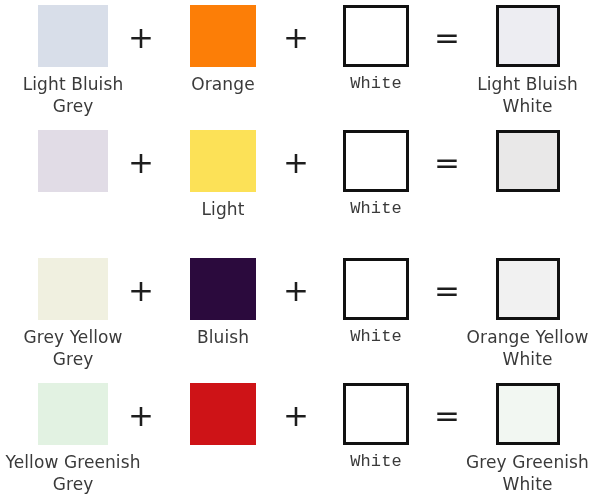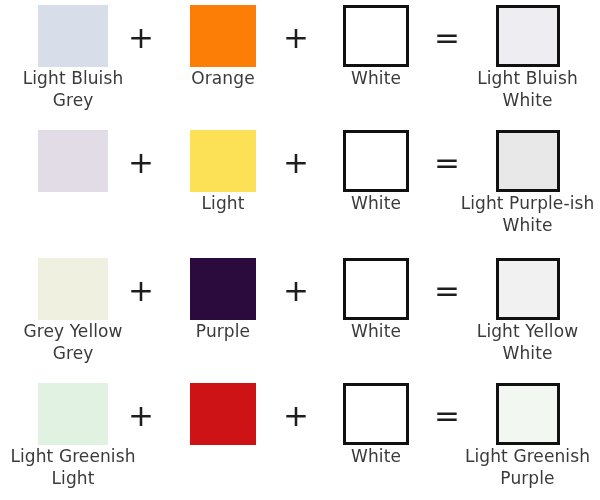--- a/index.html
+++ b/index.html
@@ -35,39 +35,40 @@
   .row-3 { top: 378px; }
 
   
   .cell {
     position: absolute;
     top: 0;
     text-align: center;
   }
   .cell-0 { left: 4px;   width: 138px; }
   .cell-1 { left: 158px; width: 130px; text-align: center; }
-  .cell-2 { left: 311px; width: 130px; }
+  .cell-2 { left: 311px; width: 130px; font-family: Liberation Mono, monospace; }
   .cell-3 { left: 455px; width: 145px; text-align: center; }
 
   .swatch {
     display: block;
     margin: 5px auto 0 auto;
     box-sizing: border-box;
   }
   .cell-0 .swatch { width: 70px;  height: 62px; }
   .cell-1 .swatch { width: 66px;  height: 62px; }
   .cell-2 .swatch { width: 66px;  height: 62px; }
   .cell-3 .swatch { width: 64px;  height: 62px; }
 
   .swatch.bordered {
     border: 3px solid #111111;
   }
 
   .label {
     display: block;
+    margin-top: 6px;
     font-size: 17px;
     line-height: 1.32;
     letter-spacing: 0.1px;
     white-space: normal;
   }
 
   
   .op {
     position: absolute;
     top: 22px;
@@ -119,60 +120,59 @@
       <span class="label">Light</span>
     </div>
     <div class="op op-1">+</div>
     <div class="cell cell-2">
       <span class="swatch bordered" style="background-color: rgb(255, 255, 255);"></span>
       <span class="label">White</span>
     </div>
     <div class="op op-2">=</div>
     <div class="cell cell-3">
       <span class="swatch bordered" style="background-color: rgb(233, 232, 232);"></span>
-      <span class="label">Light Purple-ish White</span>
     </div>
   </div>
 
   <div class="row row-2">
     <div class="cell cell-0">
       <span class="swatch" style="background-color: rgb(240, 240, 224);"></span>
       <span class="label">Grey Yellow Grey</span>
     </div>
     <div class="op op-0">+</div>
     <div class="cell cell-1">
       <span class="swatch" style="background-color: rgb(43, 10, 61);"></span>
-      <span class="label">Purple</span>
+      <span class="label">Bluish</span>
     </div>
     <div class="op op-1">+</div>
     <div class="cell cell-2">
       <span class="swatch bordered" style="background-color: rgb(255, 255, 255);"></span>
       <span class="label">White</span>
     </div>
     <div class="op op-2">=</div>
     <div class="cell cell-3">
       <span class="swatch bordered" style="background-color: rgb(241, 241, 241);"></span>
-      <span class="label">Light Yellow White</span>
+      <span class="label">Orange Yellow White</span>
     </div>
   </div>
 
   <div class="row row-3">
     <div class="cell cell-0">
       <span class="swatch" style="background-color: rgb(226, 242, 226);"></span>
-      <span class="label">Light Greenish Light</span>
+      <span class="label">Yellow Greenish Grey</span>
     </div>
     <div class="op op-0">+</div>
     <div class="cell cell-1">
       <span class="swatch" style="background-color: rgb(206, 19, 23);"></span>
     </div>
     <div class="op op-1">+</div>
     <div class="cell cell-2">
       <span class="swatch bordered" style="background-color: rgb(255, 255, 255);"></span>
       <span class="label">White</span>
     </div>
     <div class="op op-2">=</div>
     <div class="cell cell-3">
       <span class="swatch bordered" style="background-color: rgb(242, 247, 242);"></span>
-      <span class="label">Light Greenish Purple</span>
+      <span class="label">Grey Greenish White</span>
     </div>
   </div>
 
 </div>
 
 </body></html>

